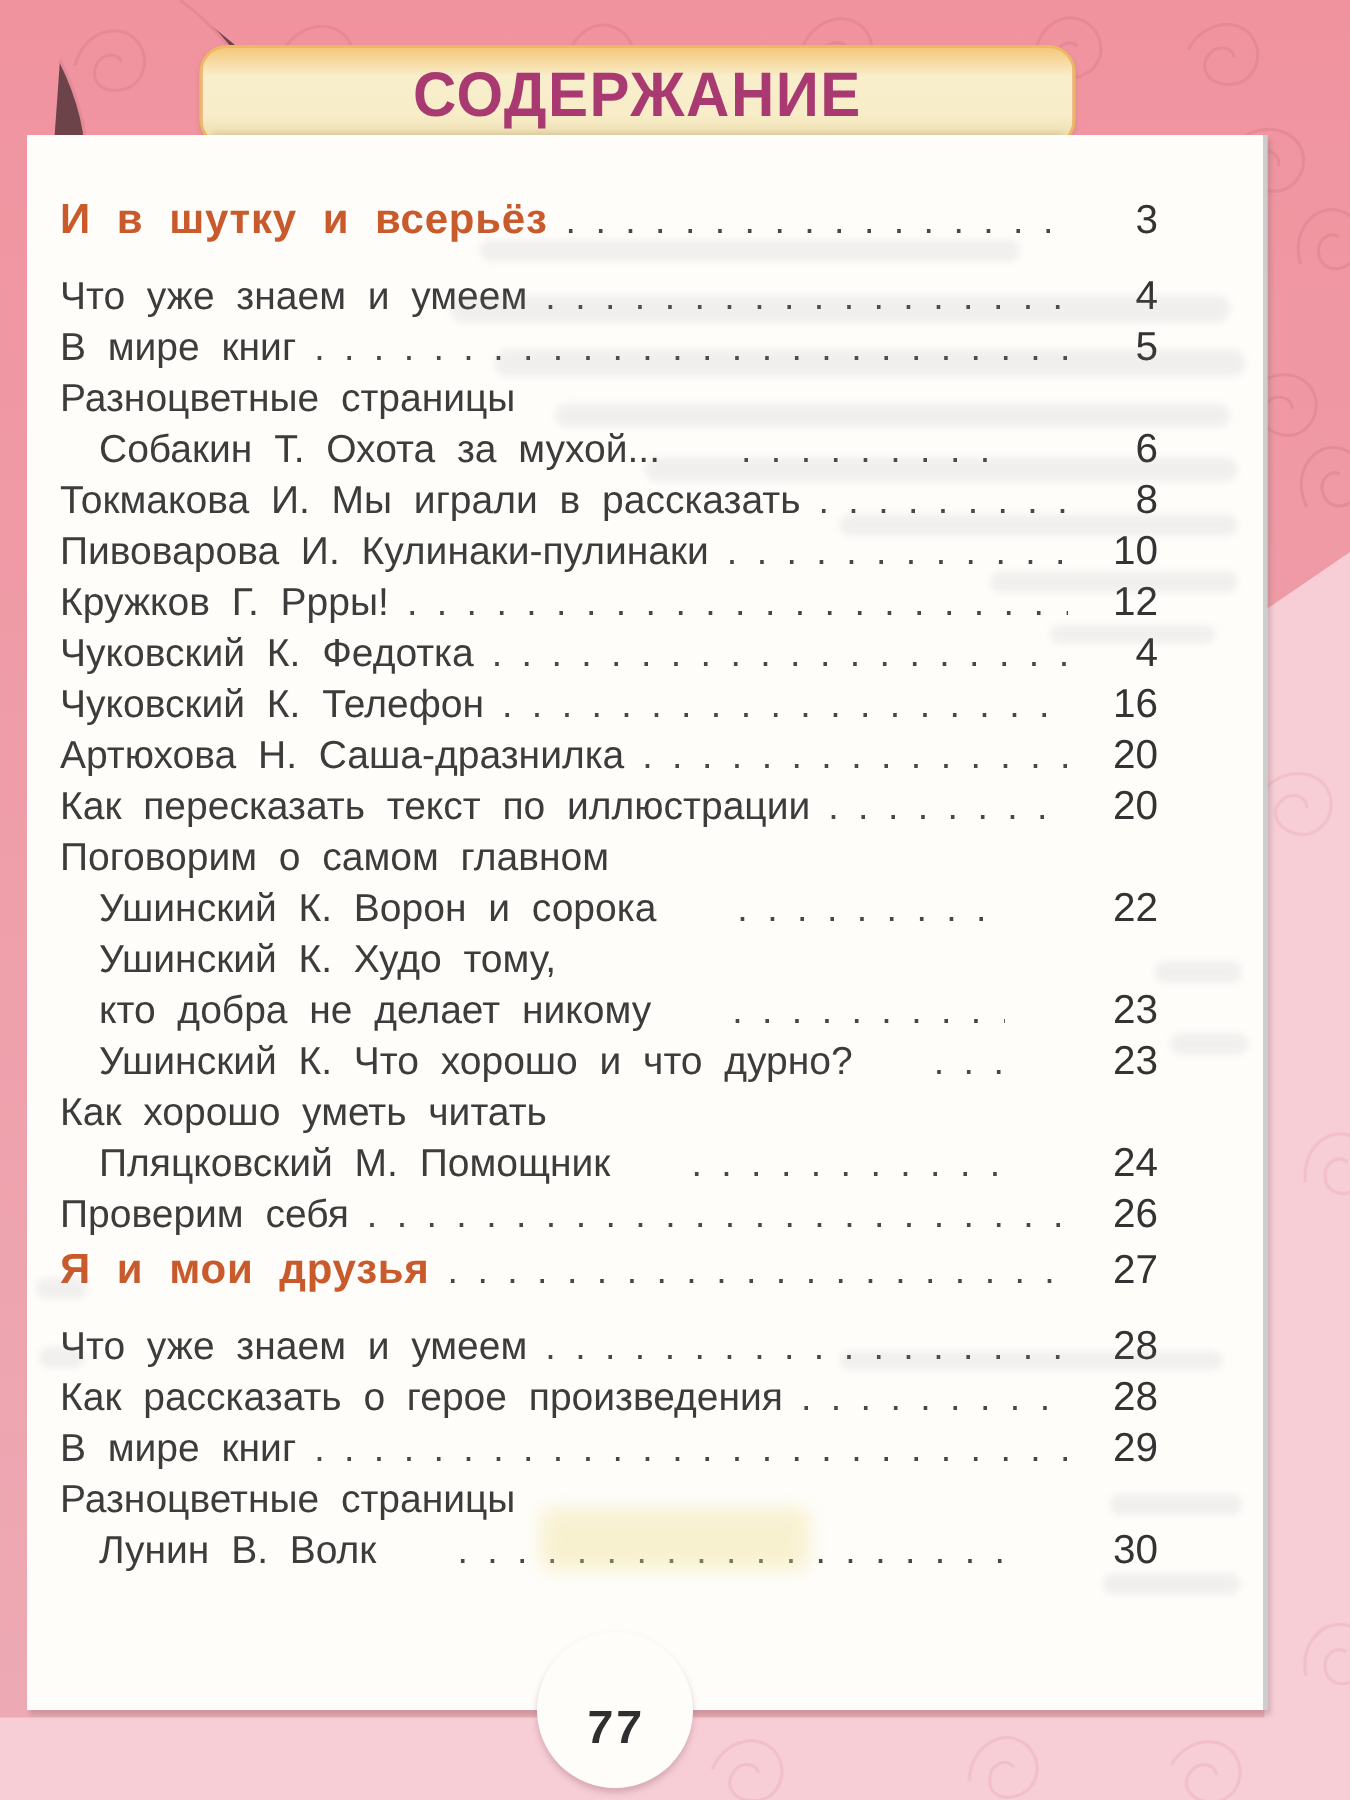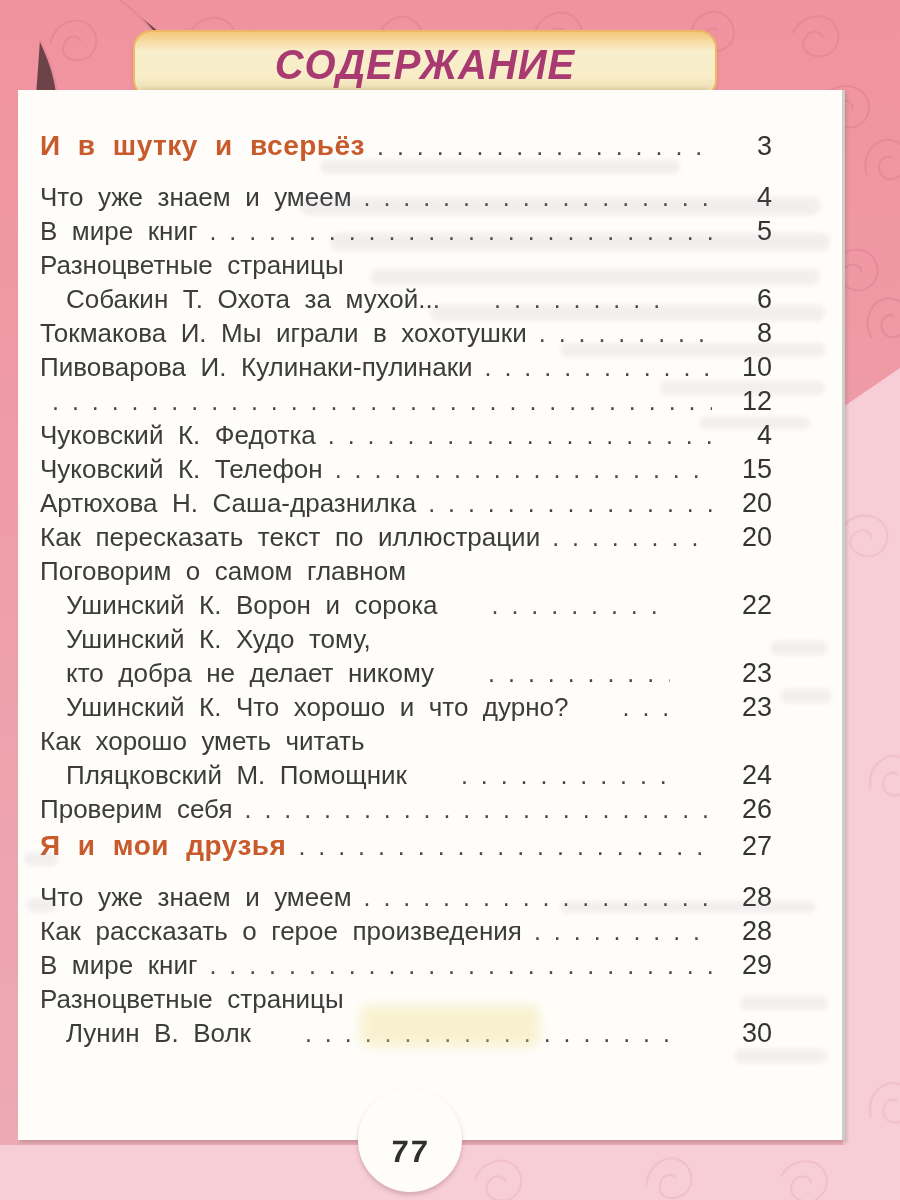--- a/index.html
+++ b/index.html
@@ -11,21 +11,21 @@
   .stage{position:absolute;inset:0;width:900px;height:1200px;}
   .bg-svg{position:absolute;left:0;top:0;z-index:0;}
 
   
   .tab{
     position:absolute;left:133px;top:30px;width:580px;height:64px;z-index:1;
     border-radius:18px;
     background:linear-gradient(180deg,#f4c87c 0%,#f9eecb 30%,#f8edc8 70%,#e9d9ab 100%);
     border:2px solid #edb766;
     box-shadow:0 2px 3px rgba(150,110,60,.25);
-    display:flex;align-items:center;justify-content:center;font-style:italic;
+    display:flex;align-items:center;justify-content:center;
   }
   .tab::after{
     content:"";position:absolute;left:6px;right:6px;bottom:2px;height:5px;
     background:rgba(140,115,80,.28);filter:blur(2px);border-radius:3px;
   }
   .tab-title{
     font-size:40px;font-weight:bold;letter-spacing:1px;color:#a93a71;
     transform:scaleY(1.05);
   }
 
@@ -153,42 +153,43 @@
         <div class="row nopage">
           <span class="label">Разноцветные страницы</span>
 
         </div>
         <div class="row indent">
           <span class="label">Собакин Т. Охота за мухой...</span>
           <span class="leader"></span>
           <span class="num">6</span>
         </div>
         <div class="row">
-          <span class="label">Токмакова И. Мы играли в хохотушки</span>
+          <span class="label">Токмакова И. Мы играли в рассказать</span>
           <span class="leader"></span>
           <span class="num">8</span>
         </div>
         <div class="row">
           <span class="label">Пивоварова И. Кулинаки-пулинаки</span>
           <span class="leader"></span>
           <span class="num">10</span>
         </div>
         <div class="row">
+          <span class="label">Кружков Г. Ррры!</span>
           <span class="leader"></span>
           <span class="num">12</span>
         </div>
         <div class="row">
           <span class="label">Чуковский К. Федотка</span>
           <span class="leader"></span>
           <span class="num">4</span>
         </div>
         <div class="row">
           <span class="label">Чуковский К. Телефон</span>
           <span class="leader"></span>
-          <span class="num">15</span>
+          <span class="num">16</span>
         </div>
         <div class="row">
           <span class="label">Артюхова Н. Саша-дразнилка</span>
           <span class="leader"></span>
           <span class="num">20</span>
         </div>
         <div class="row">
           <span class="label">Как пересказать текст по иллюстрации</span>
           <span class="leader"></span>
           <span class="num">20</span>

